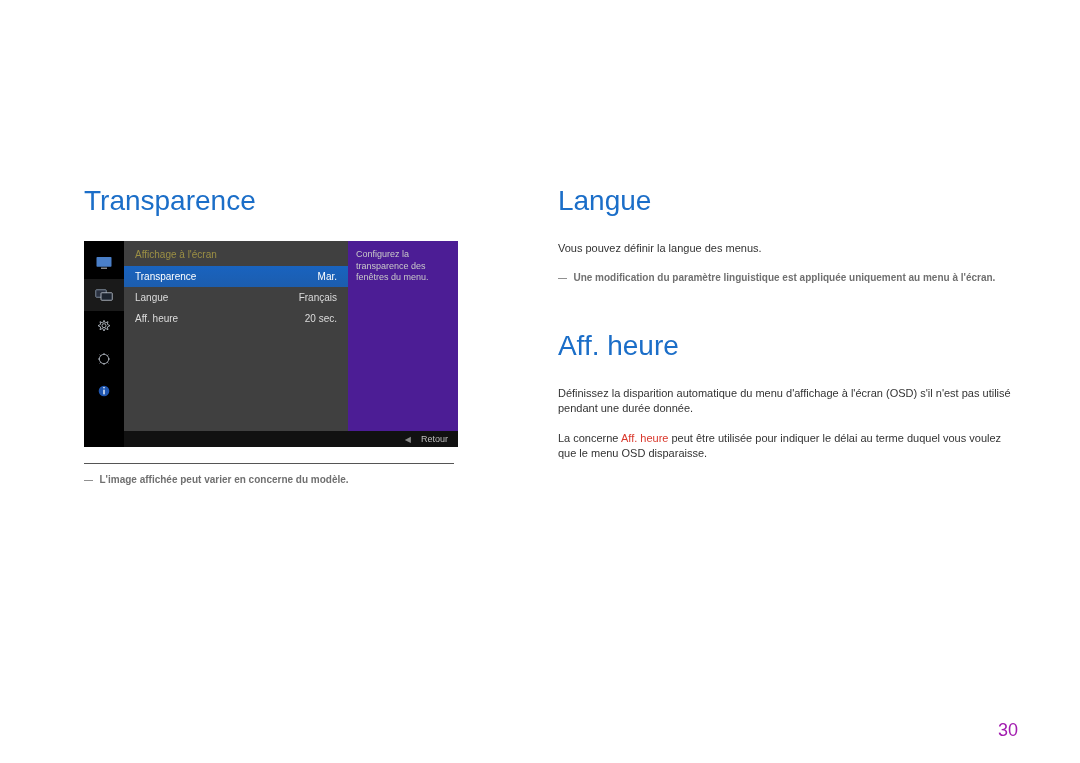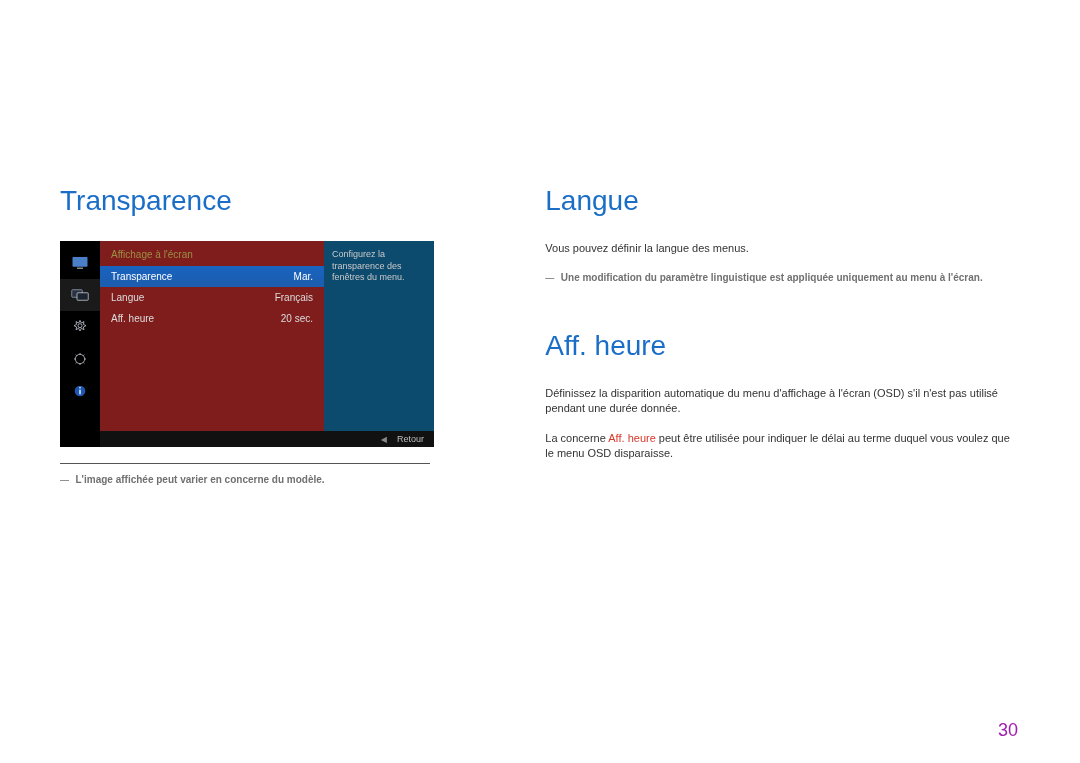--- a/index.html
+++ b/index.html
@@ -6,21 +6,21 @@
     body {
       width: 1080px;
       height: 763px;
       background: #fff;
       font-family: Arial, Helvetica, sans-serif;
       position: relative;
       padding: 0;
     }
     .page {
       display: flex;
-      padding: 185px 60px 0 60px;
+      padding: 185px 60px 0 84px;
       gap: 60px;
     }
     .col-left { width: 430px; }
     .col-right { width: 480px; }
 
     .section-title {
       font-size: 28px;
       font-weight: 400;
       color: #1b6ec8;
       margin-bottom: 24px;
@@ -68,21 +68,21 @@
       display: flex;
       align-items: center;
       justify-content: center;
     }
     .osd-tab.active {
       background: #1a1a1a;
     }
 
     .osd-main {
       width: 224px;
-      background: #7f1d1d;
+      background: #404040;
       position: relative;
     }
     .osd-header {
       padding: 8px 11px 6px 11px;
       color: #9b8f44;
       font-size: 10px;
       font-weight: 400;
     }
     .osd-row {
       display: flex;
@@ -93,21 +93,21 @@
       color: #dcdcdc;
       height: 21px;
     }
     .osd-row.selected {
       background: linear-gradient(#1963bf, #1c5dae);
       color: #fff;
     }
 
     .osd-desc {
       width: 110px;
-      background: #0c4a6e;
+      background: #4c1d95;
       padding: 8px 8px;
       font-size: 9px;
       color: #c9c9c9;
       line-height: 1.3;
     }
 
     .osd-footer {
       position: absolute;
       bottom: 0;
       left: 40px;

